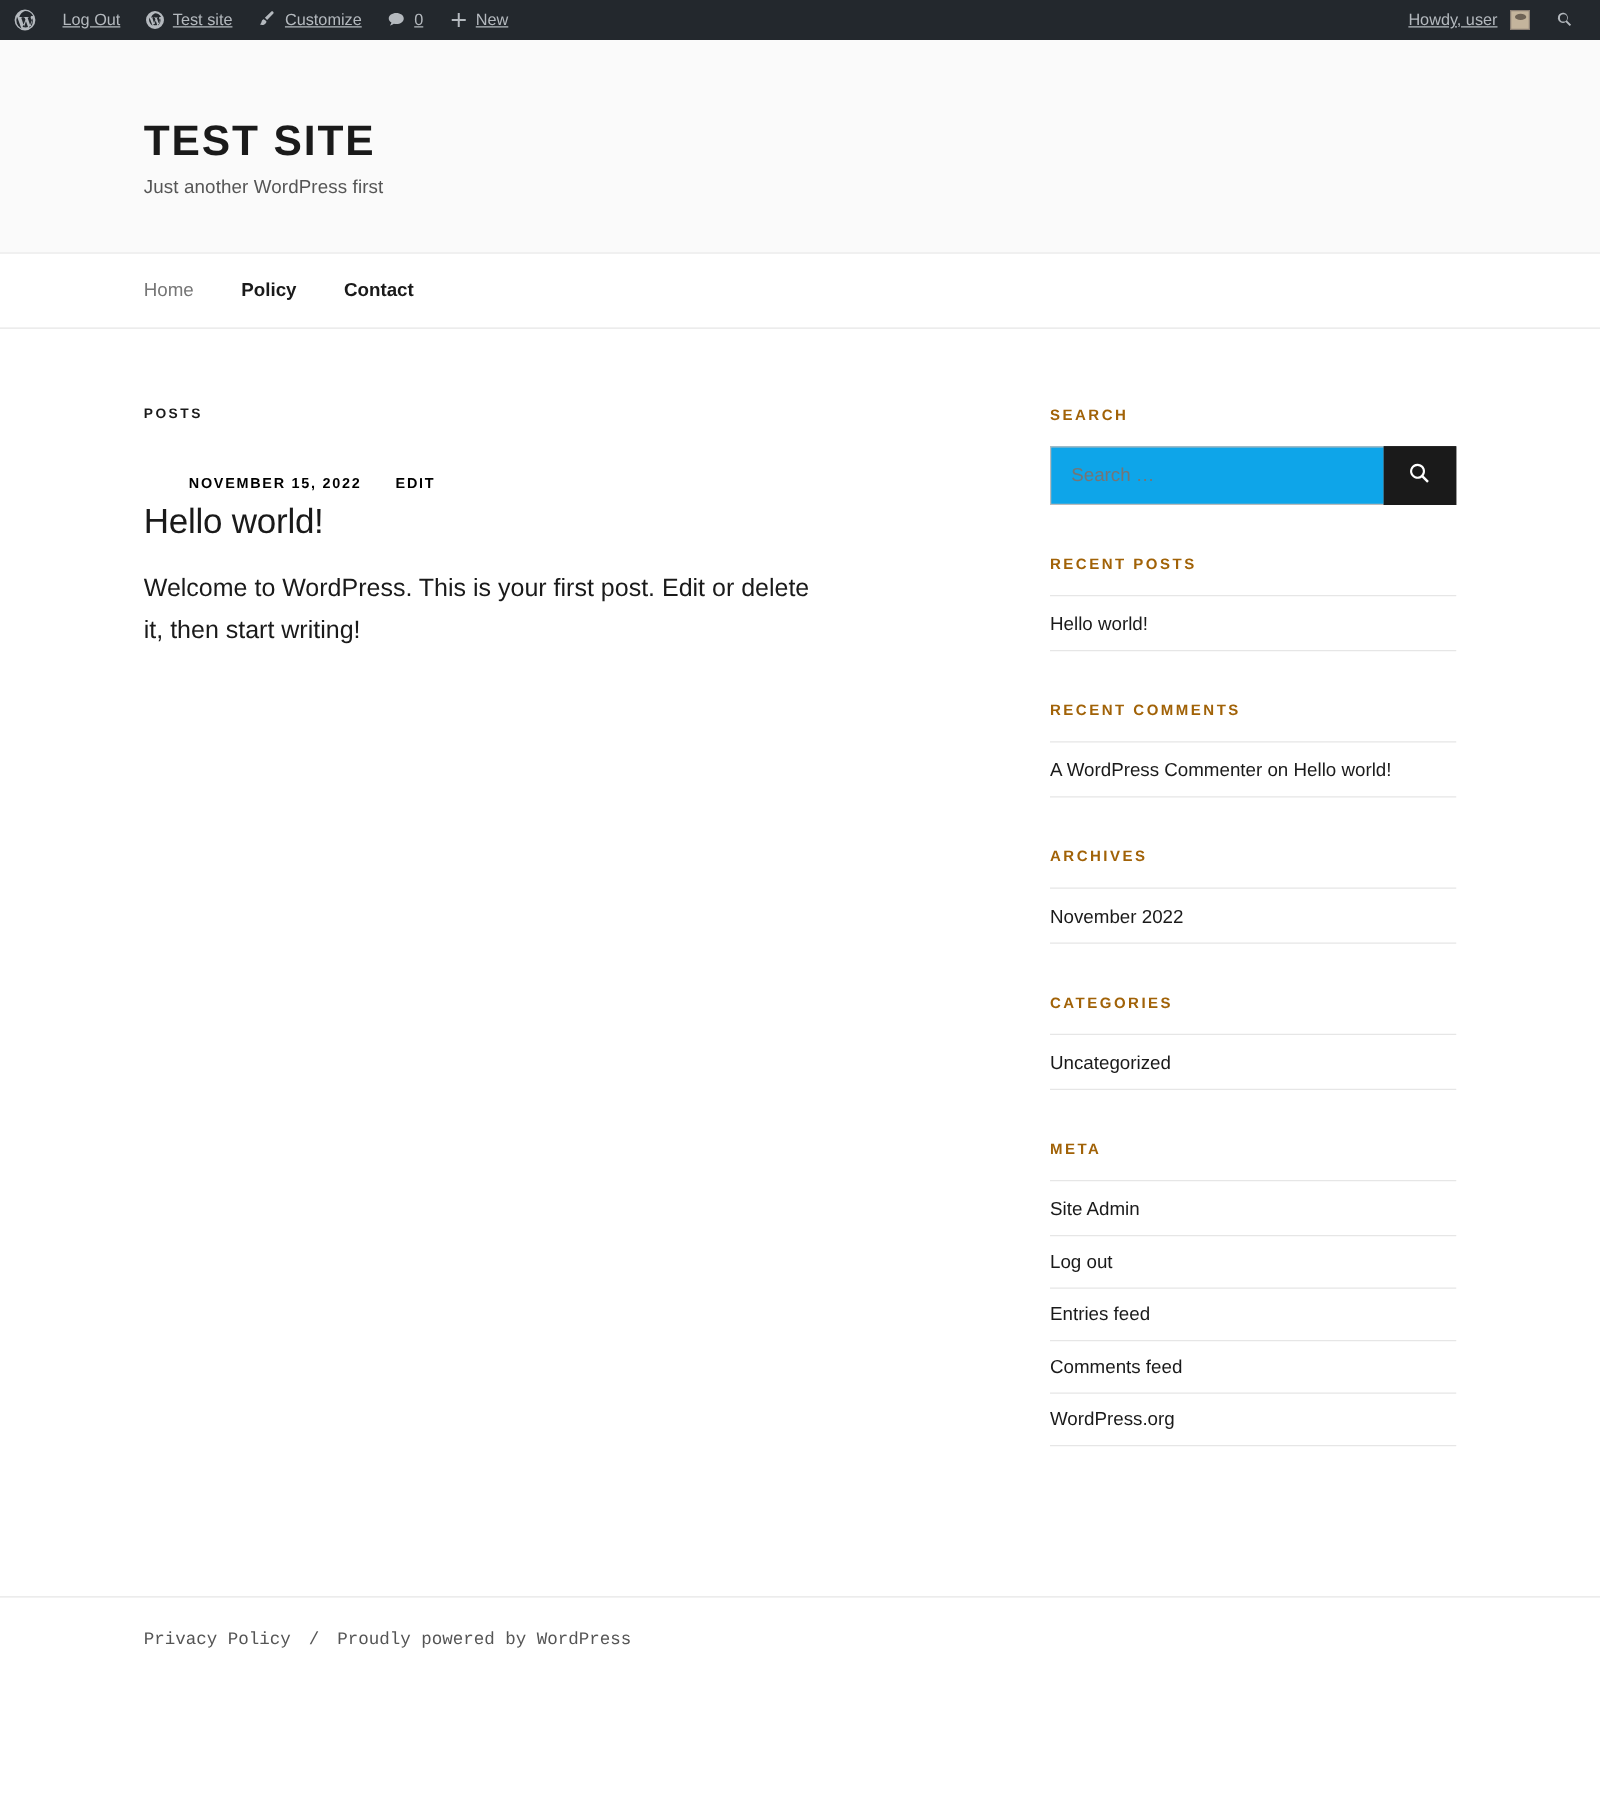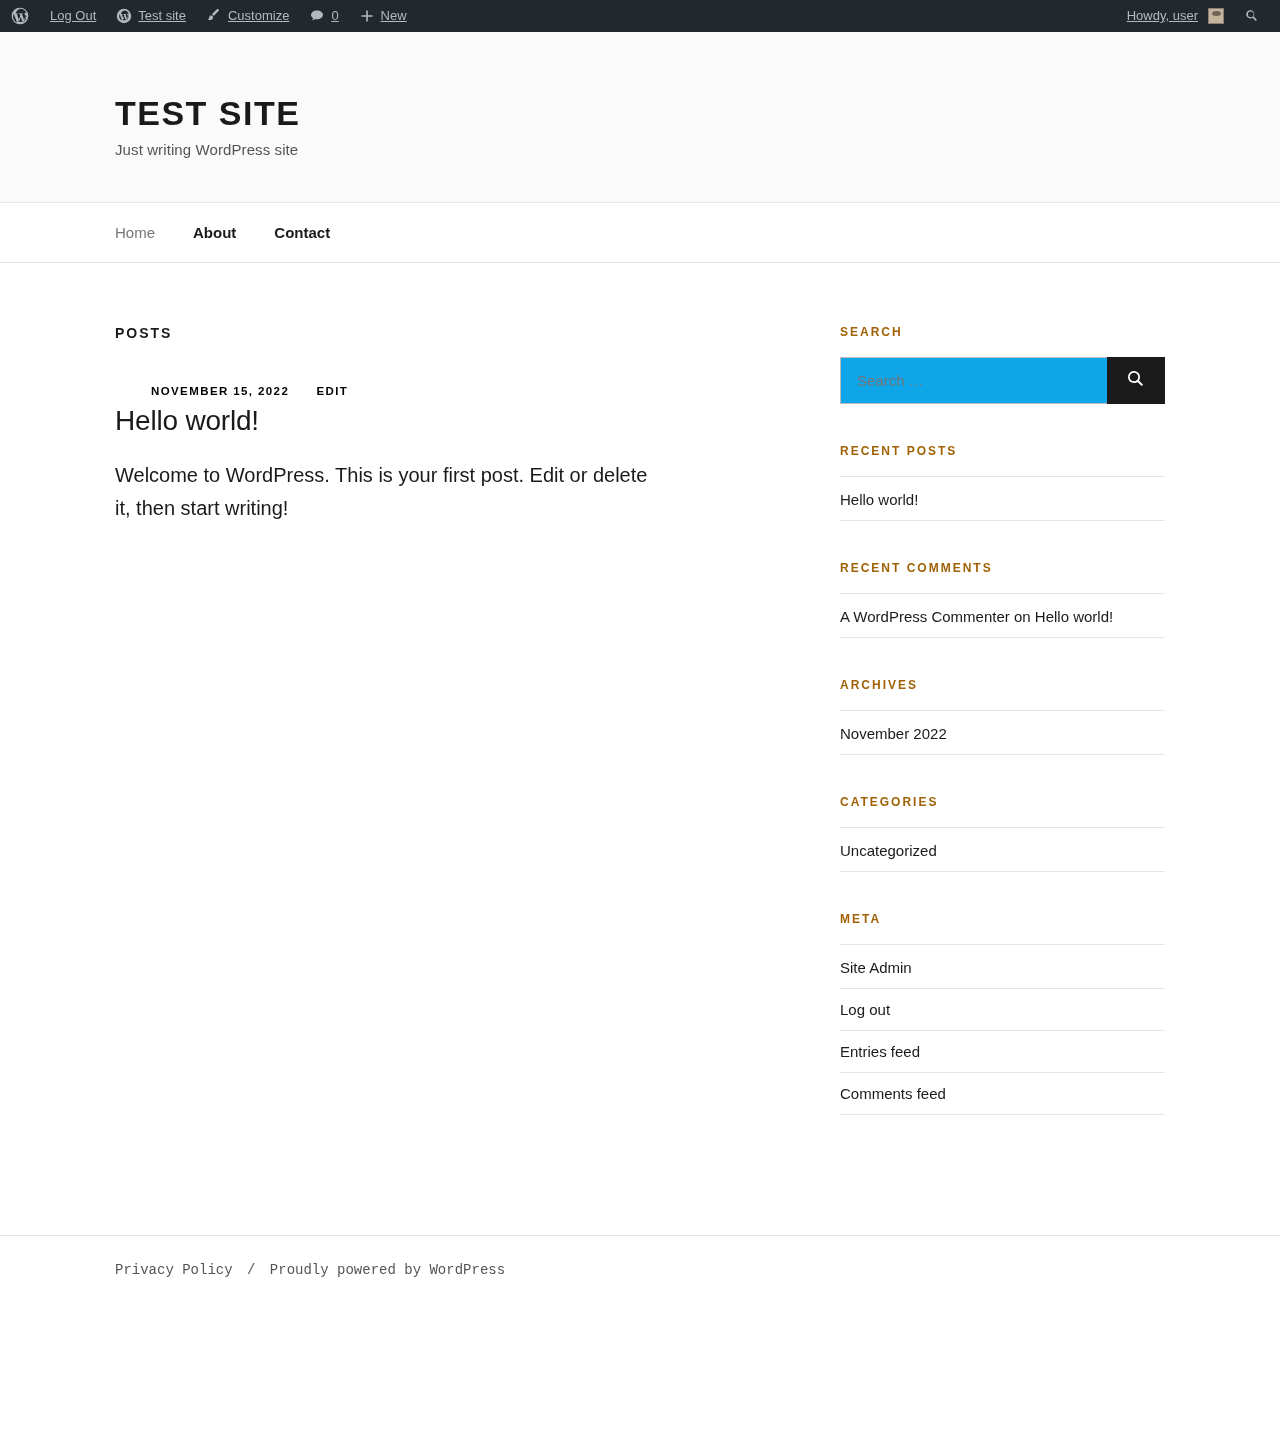--- a/index.html
+++ b/index.html
@@ -99,21 +99,21 @@
   }
   #site-nav a.muted { color: #767676; font-weight: normal; }
 
   
   #content-area { padding-top: 62px; padding-bottom: 80px; }
   .columns { display: flex; align-items: flex-start; }
   .main-col { width: 580px; padding-right: 30px; }
   .side-col { width: 325px; margin-left: auto; }
 
   .section-heading {
-    font-size: 14px;
+    font-size: 11px;
     font-weight: bold;
     letter-spacing: 2px;
     text-transform: uppercase;
     margin: 0 0 44px 0;
     color: #1a1a1a;
   }
 
   .entry-meta {
     font-size: 11.5px;
     font-weight: bold;
@@ -259,32 +259,32 @@
             <path d="M12.1 10.7a5.1 5.1 0 1 0-1.4 1.4l4 4 1.4-1.4-4-4zm-3.6.8a3.6 3.6 0 1 1 0-7.2 3.6 3.6 0 0 1 0 7.2z" fill="#b4b9be"></path>
           </svg>
       </span>
     </a>
   </div>
 </div>
 
 <header id="site-header">
   <div class="wrap">
     <h1 class="site-title">TEST SITE</h1>
-    <p class="site-desc">Just writing WordPress site</p>
+    <p class="site-desc">Just another WordPress first</p>
   </div>
 </header>
 
 <nav id="site-nav">
   <div class="wrap">
     <ul>
       <li>
         <a class="muted" href="#">Home</a>
       </li>
       <li>
-        <a href="#">About</a>
+        <a href="#">Policy</a>
       </li>
       <li>
         <a href="#">Contact</a>
       </li>
     </ul>
   </div>
 </nav>
 
 <div id="content-area">
   <div class="wrap">
@@ -370,20 +370,23 @@
             </li>
             <li>
               <a href="#">Log out</a>
             </li>
             <li>
               <a href="#">Entries feed</a>
             </li>
             <li>
               <a href="#">Comments feed</a>
             </li>
+            <li>
+              <a href="#">WordPress.org</a>
+            </li>
           </ul>
         </section>
 
       </aside>
     </div>
   </div>
 </div>
 
 <footer id="site-footer">
   <div class="footer-inner">

